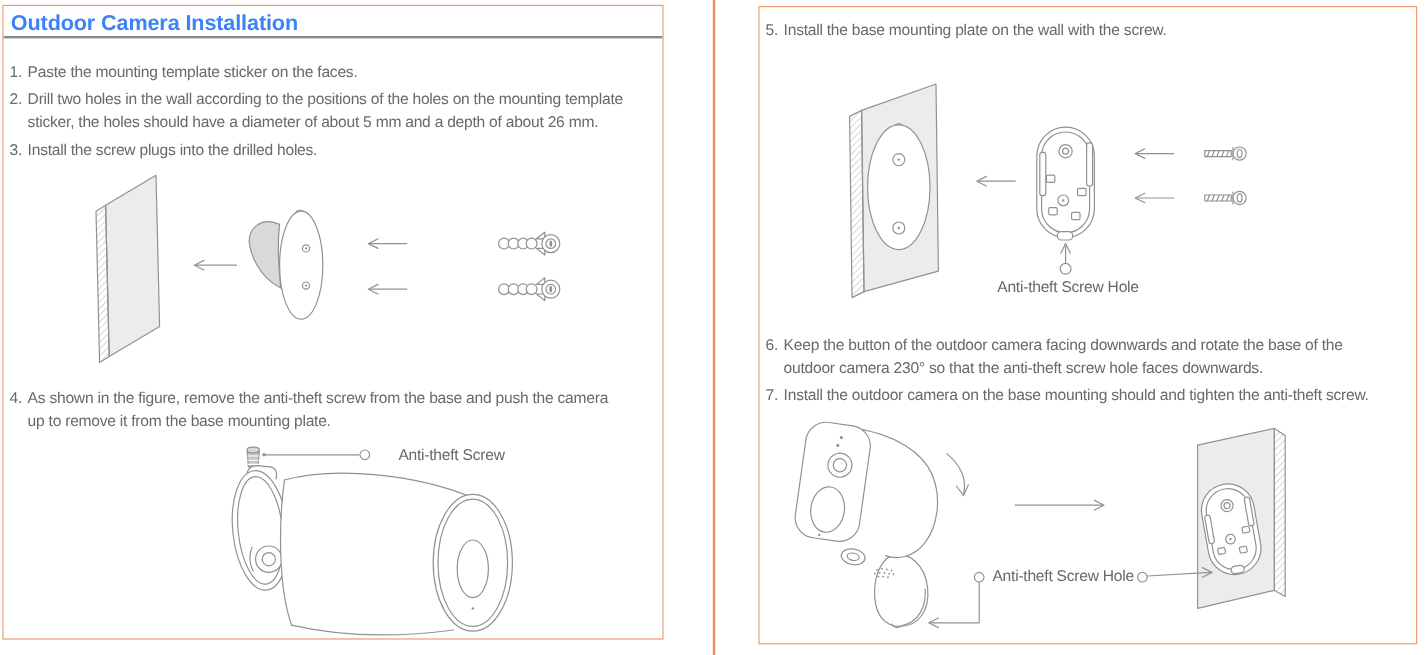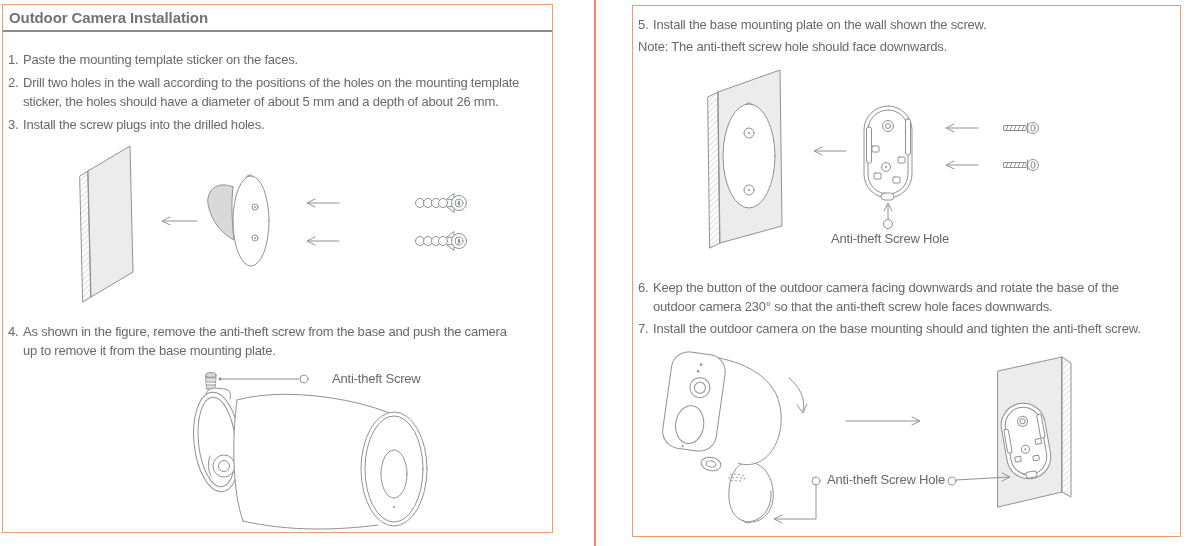--- a/index.html
+++ b/index.html
@@ -4,21 +4,21 @@
 <style>
   html,body{margin:0;padding:0;}
   body{
     width:1188px;height:546px;position:relative;background:#ffffff;
     font-family:"Liberation Sans", sans-serif;color:#66696D;overflow:hidden;
   }
   .panel{position:absolute;border:1px solid #F19A72;background:#fff;box-sizing:border-box;}
   .panel.left{left:2px;top:4px;width:551px;height:529px;}
   .panel.right{left:632px;top:5px;width:549px;height:532px;}
   .divider{position:absolute;left:594px;top:0;width:2px;height:546px;background:#EE8A5E;}
-  .page-title{position:absolute;left:6px;top:4px;margin:0;font-size:15px;font-weight:bold;color:#737373;letter-spacing:-0.1px;}
+  .page-title{position:absolute;left:6px;top:4px;margin:0;font-size:18px;font-weight:bold;color:#3b82f6;letter-spacing:-0.1px;}
   .rule{position:absolute;left:0;top:25px;width:100%;height:2px;background:#8B8B8B;}
   .step{position:absolute;display:flex;font-size:13px;line-height:19px;letter-spacing:-0.2px;}
   .step .num{flex:none;width:15px;}
   .step .txt{flex:1;}
   .note{position:absolute;font-size:13px;line-height:19px;letter-spacing:-0.2px;}
   .fig{position:absolute;}
   .figlabel{position:absolute;font-size:13px;line-height:14px;letter-spacing:-0.2px;color:#66696D;white-space:nowrap;}
   .figlabel.center{text-align:center;white-space:nowrap;}
 </style>
 </head>
@@ -140,23 +140,22 @@
   </svg>
   <span class="figlabel" style="left:329px;top:367px;">Anti-theft Screw</span>
 </section>
 
 <div class="divider"></div>
 
 <section class="panel right">
 
   <div class="step" style="left:5px;top:9px;width:540px;">
     <span class="num">5.</span>
-    <span class="txt">Install the base mounting plate on the wall shown the screw.</span>
-  </div>
-  <div class="note" style="left:5px;top:31px;width:540px;">Note: The anti-theft screw hole should face downwards.</div>
+    <span class="txt">Install the base mounting plate on the wall with the screw.</span>
+  </div>
 
   <svg class="fig" style="left:57px;top:59px;" width="430" height="185" viewBox="690 65 430 185">
     <defs>
       <pattern id="h2" width="4" height="4" patternUnits="userSpaceOnUse" patternTransform="rotate(45)">
         <line x1="0" y1="0" x2="0" y2="4" stroke="#BDBDBD" stroke-width="1"></line>
       </pattern>
     </defs>
     <g stroke="#8F9295" fill="none" stroke-width="1" stroke-linejoin="round" stroke-linecap="round">
       <g>
         <polygon points="718,92 780,70 782,226 720,243" fill="#ECECEC"></polygon>

